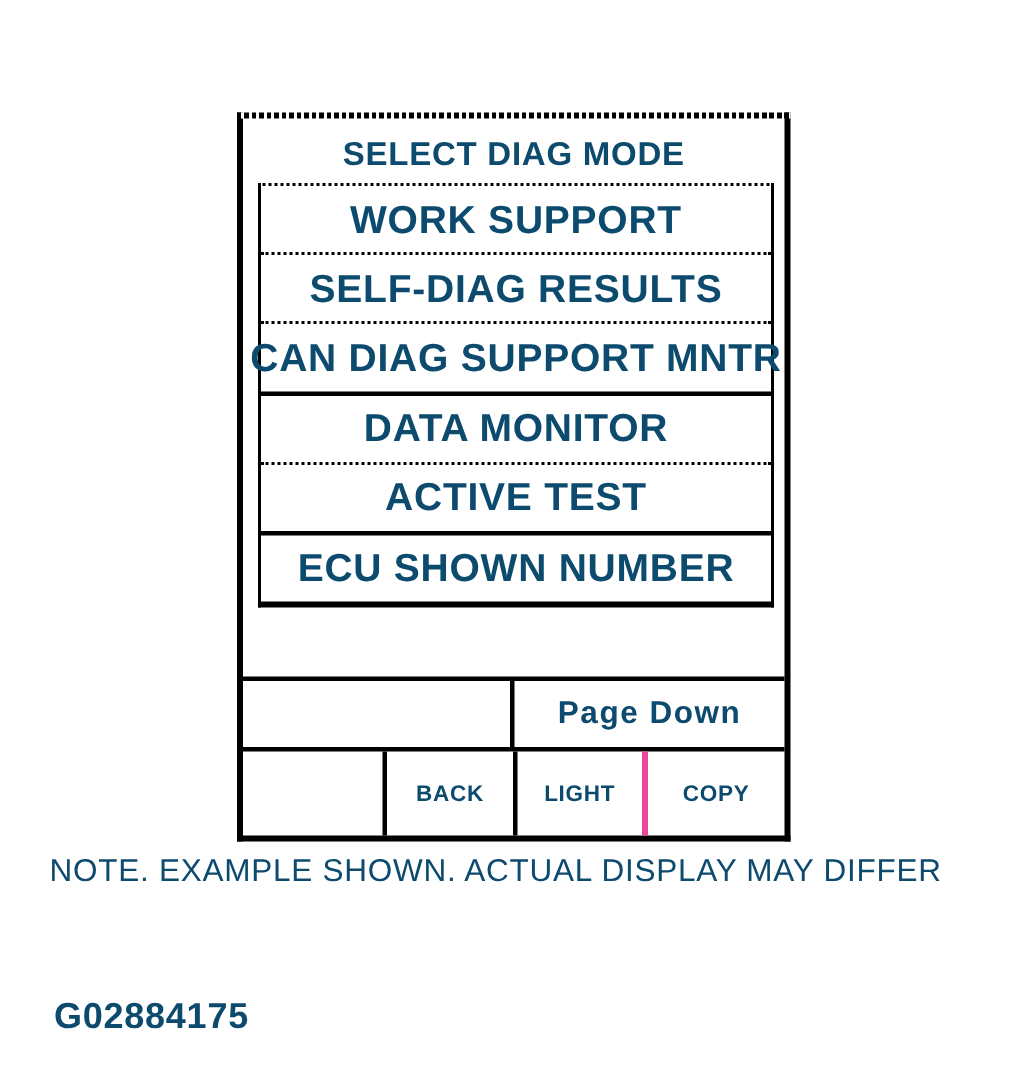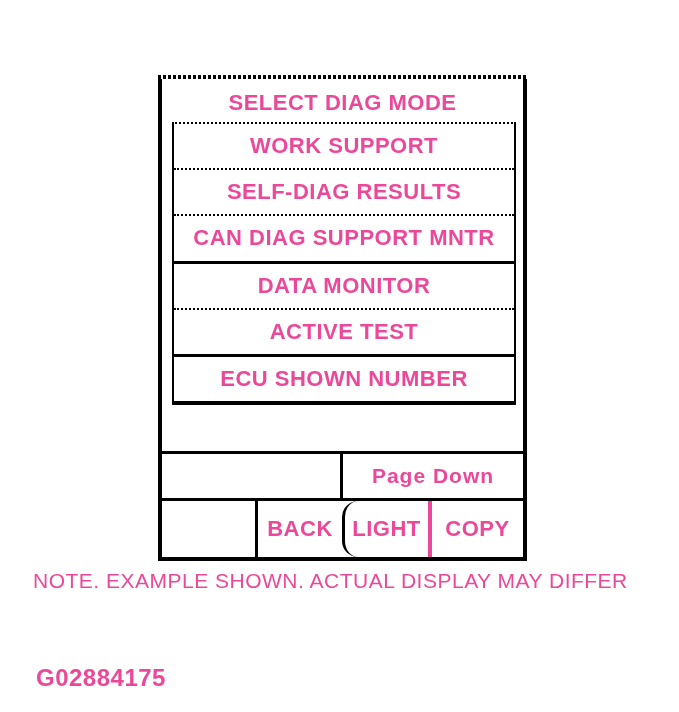--- a/index.html
+++ b/index.html
@@ -6,21 +6,21 @@
     margin: 0;
     padding: 0;
     background: #ffffff;
   }
   .figure {
     position: relative;
     width: 679px;
     height: 712px;
     background: #ffffff;
     font-family: "Liberation Sans", sans-serif;
-    color: #ec4899;
+    color: #0c4a6e;
     overflow: hidden;
   }
 
   
   .screen {
     position: absolute;
     left: 158px;
     top: 75px;
     width: 369px;
     height: 486px;
@@ -67,21 +67,21 @@
     border-top: 2px dotted #000;
     border-bottom: 4px solid #000;
     display: flex;
     flex-direction: column;
   }
   .menu-row {
     flex: 1;
     display: flex;
     align-items: center;
     justify-content: center;
-    font-size: 22px;
+    font-size: 26px;
     font-weight: bold;
     letter-spacing: 0.5px;
     white-space: nowrap;
   }
   .sep-dotted { border-bottom: 2px dotted #000; }
   .sep-solid  { border-bottom: 3px solid #000; }
 
   
   .pagedown-row {
     position: absolute;
@@ -119,28 +119,28 @@
     bottom: 0;
     box-sizing: border-box;
     border-top: 3px solid #000;
     display: flex;
   }
   .key-cell {
     box-sizing: border-box;
     display: flex;
     align-items: center;
     justify-content: center;
-    font-size: 22px;
+    font-size: 15px;
     font-weight: bold;
     letter-spacing: 0.5px;
     white-space: nowrap;
   }
   .key-blank { width: 93px; }
   .key-back  { width: 87px; border-left: 3px solid #000; }
-  .key-light { width: 86px; border-left: 3px solid #000; border-radius: 16px; }
+  .key-light { width: 86px; border-left: 3px solid #000; }
   .key-copy  { flex: 1;     border-left: 4px solid #ec4899; }
 
   
   .note-text {
     position: absolute;
     left: 33px;
     top: 569px;
     font-size: 21px;
     letter-spacing: 0.5px;
     white-space: nowrap;

